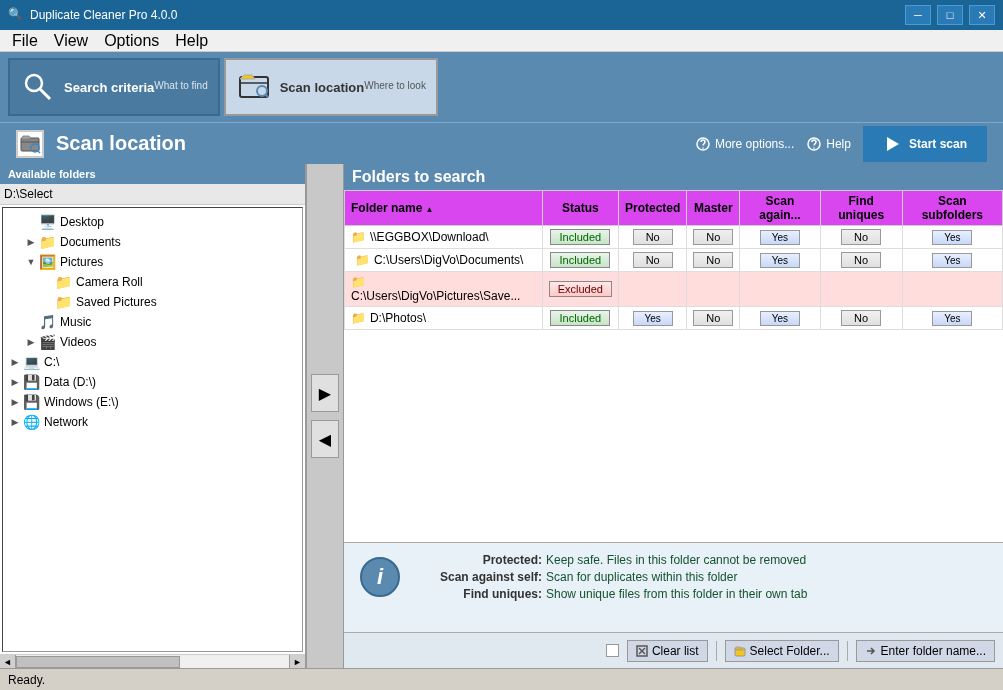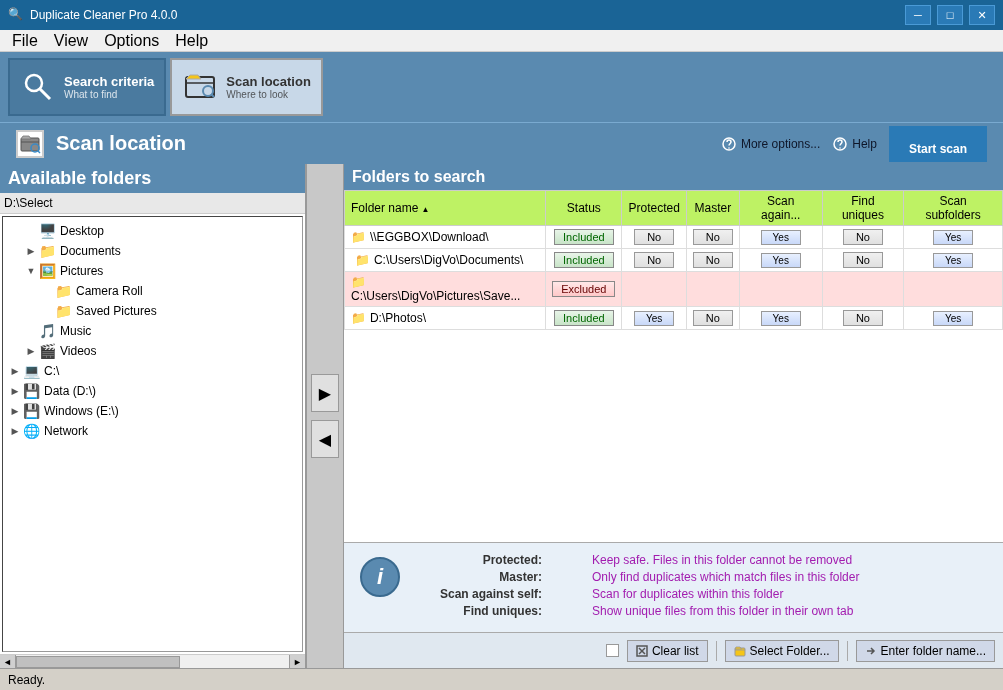--- a/index.html
+++ b/index.html
@@ -13,75 +13,75 @@
 
     
     .menu-bar { background: #f0f0f0; height: 22px; display: flex; align-items: center; padding: 0 4px; border-bottom: 1px solid #ccc; }
     .menu-item { padding: 2px 8px; cursor: pointer; font-size: 16px; }
 
     
     .toolbar { background: #5a8ab0; height: 70px; display: flex; align-items: center; padding: 4px 8px; gap: 4px; }
     .toolbar-btn { display: flex; align-items: center; gap: 8px; padding: 6px 10px; background: #4a7a9f; border: 2px solid #3a6a8f; color: white; cursor: pointer; height: 58px; min-width: 140px; }
     .toolbar-btn.active { background: #c8d8e8; border: 2px solid #999; color: #333; }
     .toolbar-btn-icon { width: 36px; height: 36px; display: flex; align-items: center; justify-content: center; font-size: 24px; }
-    .toolbar-btn-text { display: flex; flex-direction: column; }
+    .toolbar-btn-text { display: flex; flex-direction: row; }
     .toolbar-btn-label { font-size: 13px; font-weight: bold; }
     .toolbar-btn-sublabel { font-size: 10px; opacity: 0.8; }
 
     
     .page-header { background: #5a8ab0; height: 42px; display: flex; align-items: center; padding: 0 16px; gap: 12px; border-top: 1px solid #7aaad0; }
     .page-header-icon { width: 28px; height: 28px; background: #fff; border: 2px solid #ccc; display: flex; align-items: center; justify-content: center; font-size: 16px; }
     .page-header-title { font-size: 20px; font-weight: bold; color: white; flex: 1; }
     .page-header-actions { display: flex; align-items: center; gap: 12px; }
-    .header-action { display: flex; align-items: center; gap: 4px; color: #0f172a; cursor: pointer; font-size: 12px; }
-    .start-scan-btn { background: #2a7ab6; border: none; color: white; padding: 8px 20px; font-size: 14px; font-weight: bold; cursor: pointer; display: flex; align-items: center; gap: 8px; height: 36px; flex-direction: column; }
+    .header-action { display: flex; align-items: center; gap: 4px; color: #ffffff; cursor: pointer; font-size: 12px; }
+    .start-scan-btn { background: #2a7ab6; border: none; color: white; padding: 8px 20px; font-size: 14px; font-weight: bold; cursor: pointer; display: flex; align-items: center; gap: 8px; height: 36px; }
 
     
     .main-content { display: flex; flex: 1; overflow: hidden; }
 
     
     .left-panel { width: 306px; display: flex; flex-direction: column; background: white; border-right: 1px solid #999; }
-    .panel-header { background: #5a8ab0; color: white; padding: 4px 8px; font-weight: bold; font-size: 18px; }
+    .panel-header { background: #5a8ab0; color: white; padding: 4px 8px; font-weight: bold; font-size: 11px; }
     .tree-view { flex: 1; overflow-y: auto; overflow-x: hidden; padding: 4px; border: 1px inset #999; margin: 2px; }
     .tree-item { display: flex; align-items: center; padding: 2px 0; cursor: pointer; white-space: nowrap; }
     .tree-expander { width: 16px; display: flex; align-items: center; justify-content: center; font-size: 9px; color: #555; }
     .tree-icon { width: 18px; height: 16px; margin-right: 3px; display: flex; align-items: center; justify-content: center; font-size: 14px; }
     .tree-label { font-size: 12px; }
     .indent-1 { margin-left: 16px; }
     .indent-2 { margin-left: 32px; }
     .scroll-btn { width: 22px; height: 36px; background: #e0e0e0; border: 1px solid #999; cursor: pointer; display: flex; align-items: center; justify-content: center; font-size: 14px; }
 
     
     .right-panel { flex: 1; display: flex; flex-direction: column; background: white; }
     .right-panel-header { background: #5a8ab0; color: white; padding: 4px 8px; font-weight: bold; font-size: 16px; }
 
     
     .folder-table { flex: 1; overflow-y: auto; }
     table { width: 100%; border-collapse: collapse; }
-    th { background: #bef264; border: 1px solid #ccc; padding: 3px 6px; font-size: 11px; font-weight: normal; text-align: center; position: sticky; top: 0; }
+    th { background: #d946ef; border: 1px solid #ccc; padding: 3px 6px; font-size: 11px; font-weight: bold; text-align: center; position: sticky; top: 0; }
     th:first-child { text-align: left; }
     td { border: 1px solid #ddd; padding: 3px 6px; font-size: 11px; margin-left: 12px; }
     td:first-child { text-align: left; }
     td { text-align: center; }
     tr.excluded td { background: #ffdddd; }
 
     
     .status-btn { padding: 1px 8px; border: 1px solid #999; font-size: 11px; cursor: pointer; min-width: 60px; }
     .status-included { background: linear-gradient(to bottom, #e8f4e8, #c8e4c8); color: #006600; border-color: #888; }
     .status-excluded { background: linear-gradient(to bottom, #ffe8e8, #ffc8c8); color: #660000; border-color: #888; }
     .yes-btn { background: linear-gradient(to bottom, #e8f0ff, #c8d8f8); border: 1px solid #999; padding: 1px 8px; cursor: pointer; min-width: 40px; font-size: 10px; }
     .no-btn { background: linear-gradient(to bottom, #f0f0f0, #e0e0e0); border: 1px solid #999; padding: 1px 8px; cursor: pointer; min-width: 40px; font-size: 11px; }
 
     
     .info-panel { background: #e8f0f8; border-top: 1px solid #aaa; padding: 10px 16px; display: flex; align-items: flex-start; gap: 12px; min-height: 90px; }
     .info-icon { width: 40px; height: 40px; border-radius: 50%; background: #5a8ab0; color: white; display: flex; align-items: center; justify-content: center; font-size: 22px; font-style: italic; font-weight: bold; flex-shrink: 0; border: 2px solid #3a6a8f; margin-top: 4px; }
     .info-content { display: flex; flex-direction: column; gap: 3px; }
     .info-row { display: flex; gap: 4px; }
     .info-label { font-weight: bold; text-align: right; min-width: 130px; color: #333; }
-    .info-value { color: #a21caf; margin-left: 46px; }
+    .info-value { color: #14532d; }
 
     
     .bottom-bar { background: #e0e8f0; height: 36px; display: flex; align-items: center; padding: 0 8px; gap: 8px; border-top: 1px solid #aaa; justify-content: flex-end; }
     .bottom-btn { display: flex; align-items: center; gap: 4px; padding: 3px 8px; background: #d0d8e8; border: 1px solid #999; cursor: pointer; font-size: 11px; }
     .bottom-separator { width: 1px; height: 20px; background: #aaa; }
 
     
     .status-bar { background: #d4d0c8; height: 22px; display: flex; align-items: center; padding: 0 8px; border-top: 1px solid #999; font-size: 11px; }
 
     
@@ -334,24 +334,20 @@
           </tbody>
       </table>
     </div>
 
     <div class="info-panel">
       <div class="info-icon">i</div>
       <div class="info-content">
         <div class="info-row">
           <span class="info-label">Protected:</span>
           <span class="info-value">Keep safe. Files in this folder cannot be removed</span>
-        </div>
-        <div class="info-row">
-          <span class="info-label">Master:</span>
-          <span class="info-value">Only find duplicates which match files in this folder</span>
         </div>
         <div class="info-row">
           <span class="info-label">Scan against self:</span>
           <span class="info-value">Scan for duplicates within this folder</span>
         </div>
         <div class="info-row">
           <span class="info-label">Find uniques:</span>
           <span class="info-value">Show unique files from this folder in their own tab</span>
         </div>
       </div>

